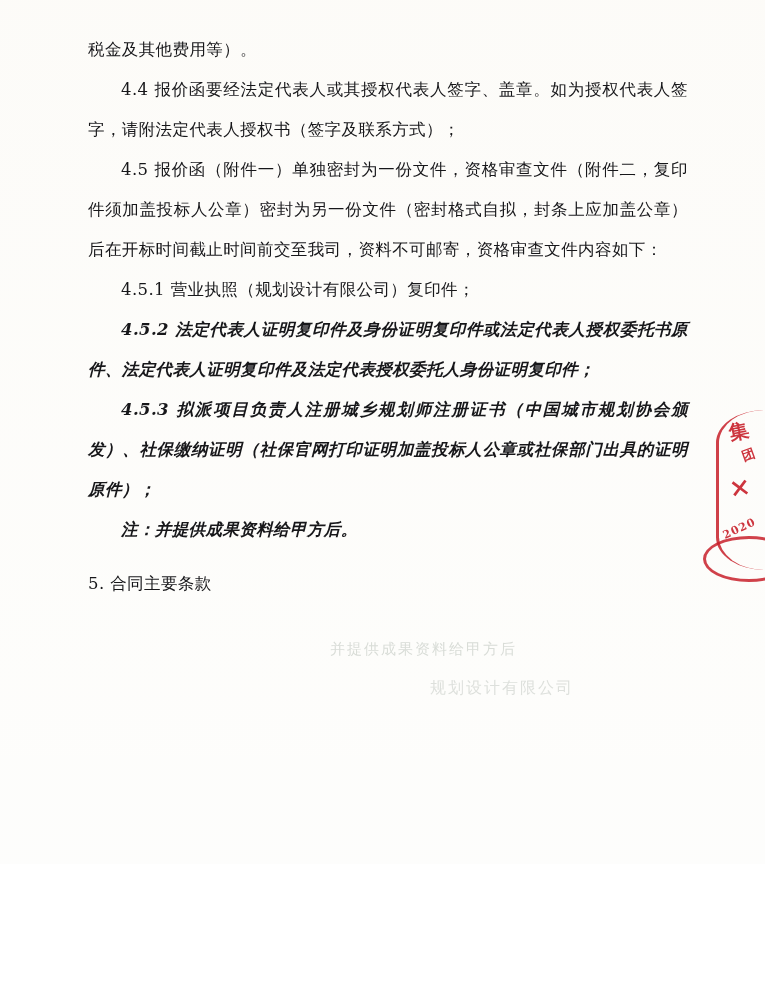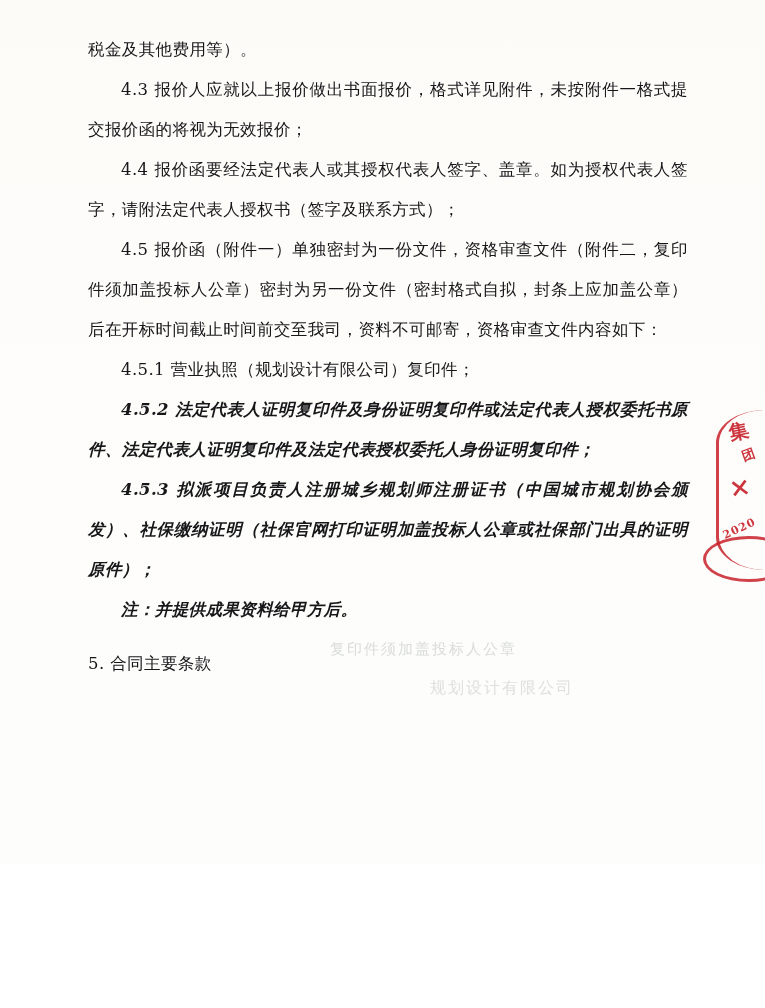--- a/index.html
+++ b/index.html
@@ -119,36 +119,35 @@
   }
 </style>
 </head>
 <body>
 
 <div class="page">
 
   <div class="doc-body">
 
     <p class="line">税金及其他费用等）。</p>
-    <p class="line indent">4.3 报价人应就以上报价做出书面报价，格式详见附件，未按附件一格式提交报价函的将视为无效报价；</p>
     <p class="line indent">4.4 报价函要经法定代表人或其授权代表人签字、盖章。如为授权代表人签字，请附法定代表人授权书（签字及联系方式）；</p>
     <p class="line indent">4.5 报价函（附件一）单独密封为一份文件，资格审查文件（附件二，复印件须加盖投标人公章）密封为另一份文件（密封格式自拟，封条上应加盖公章）后在开标时间截止时间前交至我司，资料不可邮寄，资格审查文件内容如下：</p>
     <p class="line indent">4.5.1 营业执照（规划设计有限公司）复印件；</p>
     <p class="line indent bold">4.5.2 法定代表人证明复印件及身份证明复印件或法定代表人授权委托书原件、法定代表人证明复印件及法定代表授权委托人身份证明复印件；</p>
     <p class="line indent bold">4.5.3 拟派项目负责人注册城乡规划师注册证书（中国城市规划协会颁发）、社保缴纳证明（社保官网打印证明加盖投标人公章或社保部门出具的证明原件）；</p>
     <p class="line indent bold">注：并提供成果资料给甲方后。</p>
     <p class="line heading">5. 合同主要条款</p>
 
   </div>
 
   <div class="stamp">
     <div class="band"></div>
     <div class="glyph g1">集</div>
     <div class="glyph g2">团</div>
     <div class="glyph g3">×</div>
     <div class="glyph g4">2020</div>
     <div class="arc"></div>
   </div>
 
-  <div class="watermark">复印件须加盖投标人公章</div>
+  <div class="watermark">并提供成果资料给甲方后</div>
   <div class="watermark w2">规划设计有限公司</div>
 
 </div>
 
 </body></html>

